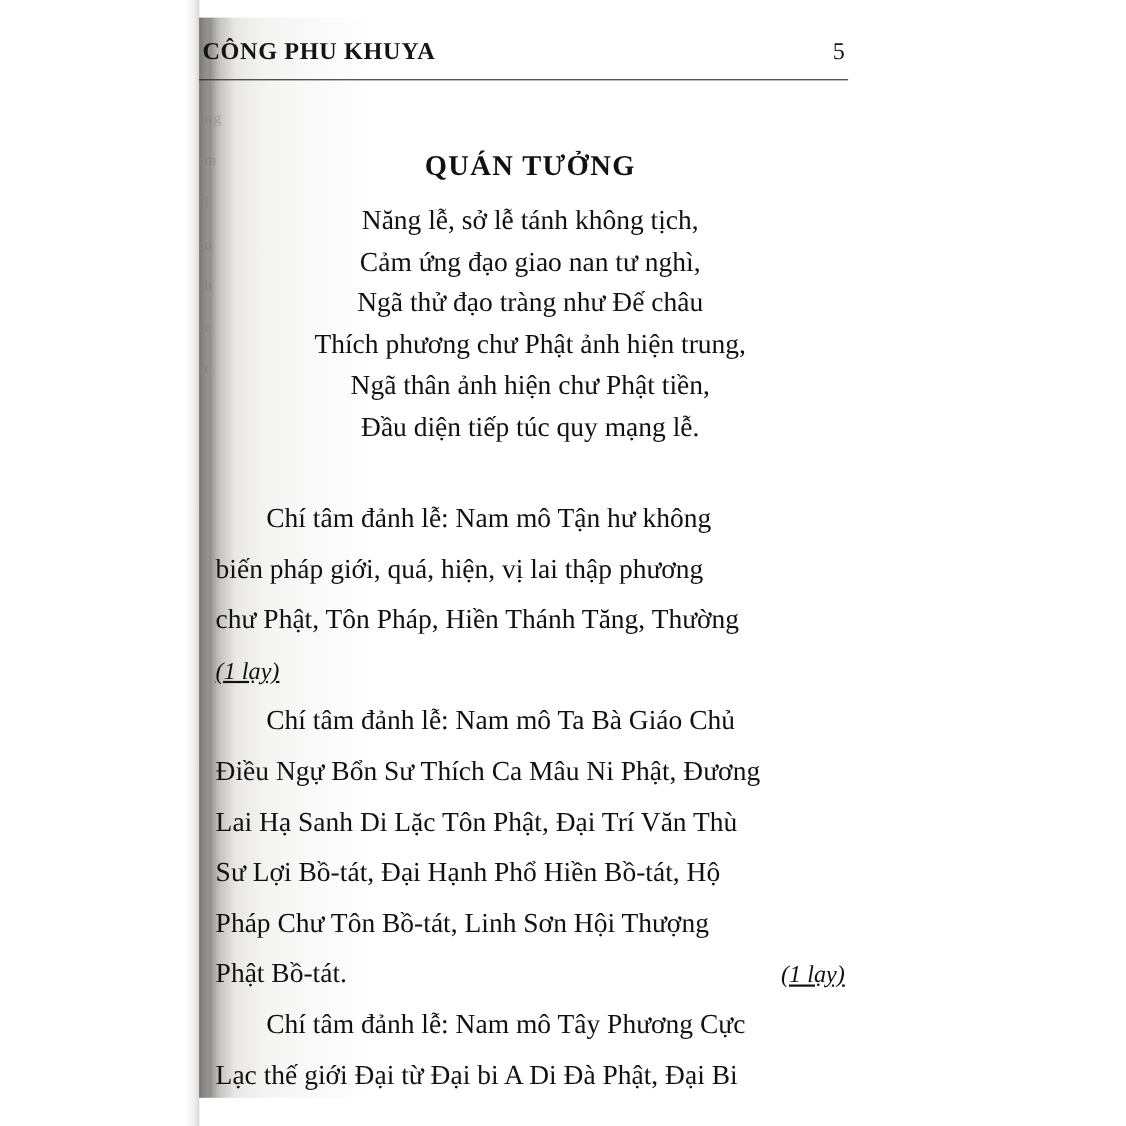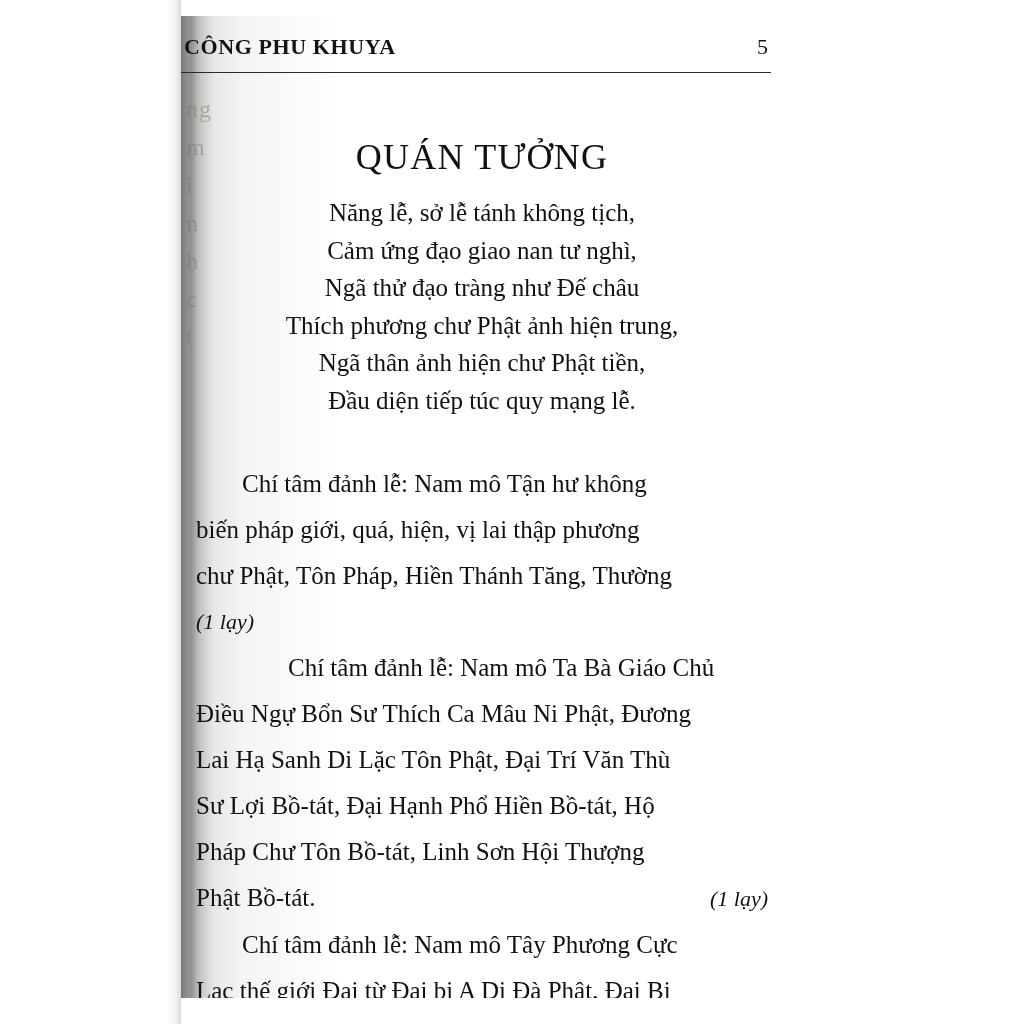--- a/index.html
+++ b/index.html
@@ -66,21 +66,21 @@
         rgba(255,255,255,0) 100%);
     pointer-events: none;
   }
   .bleed-text {
     position: absolute;
     left: 186px;
     top: 90px;
     width: 40px;
     height: 330px;
     color: rgba(120,116,112,0.45);
-    font-size: 24px;
+    font-size: 14px;
     line-height: 38px;
     letter-spacing: 1px;
     overflow: hidden;
     pointer-events: none;
   }
 
   
   .top-edge {
     position: absolute;
     left: 181px;
@@ -127,22 +127,22 @@
   .content {
     position: absolute;
     left: 196px;
     top: 120px;
     width: 572px;
   }
 
   h1.section-title {
     margin: 16px 0 10px 0;
     text-align: center;
-    font-size: 36px;
-    font-weight: normal;
+    font-size: 26px;
+    font-weight: bold;
     letter-spacing: 1.2px;
   }
 
   .verse {
     text-align: center;
     font-size: 25px;
     line-height: 37.5px;
     margin: 16px 0 8px 0;
   }
   .verse div { white-space: nowrap; }
@@ -161,21 +161,21 @@
 
   
   .lastline {
     display: flex;
     justify-content: space-between;
     align-items: baseline;
     font-size: 25px;
     line-height: 40px;
   }
   .lastline .txt { white-space: nowrap; }
-  .lastline .note { font-style: italic; font-size: 22px; }
+  .lastline .note { font-style: italic; font-size: 22px; text-decoration: underline; }
 
   .bottom-fade {
     position: absolute;
     left: 181px;
     right: 0;
     bottom: 0;
     height: 26px;
     background: #ffffff;
   }
 </style>
@@ -224,21 +224,21 @@
     <div class="stanza">
       <div class="para" style="text-indent:46px;">Chí tâm đảnh lễ: Nam mô Tận hư không</div>
       <div class="para" style="text-indent:0;">biến pháp giới, quá, hiện, vị lai thập phương</div>
       <div class="para" style="text-indent:0;">chư Phật, Tôn Pháp, Hiền Thánh Tăng, Thường</div>
       <div class="lastline">
         <span class="note">(1 lạy)</span>
       </div>
     </div>
 
     <div class="stanza">
-      <div class="para" style="text-indent:46px;padding-left:46px;">Chí tâm đảnh lễ: Nam mô Ta Bà Giáo Chủ</div>
+      <div class="para" style="text-indent:46px;">Chí tâm đảnh lễ: Nam mô Ta Bà Giáo Chủ</div>
       <div class="para" style="text-indent:0;">Điều Ngự Bổn Sư Thích Ca Mâu Ni Phật, Đương</div>
       <div class="para" style="text-indent:0;">Lai Hạ Sanh Di Lặc Tôn Phật, Đại Trí Văn Thù</div>
       <div class="para" style="text-indent:0;">Sư Lợi Bồ-tát, Đại Hạnh Phổ Hiền Bồ-tát, Hộ</div>
       <div class="para" style="text-indent:0;">Pháp Chư Tôn Bồ-tát, Linh Sơn Hội Thượng</div>
       <div class="lastline">
         <span class="txt">Phật Bồ-tát.</span>
         <span class="note">(1 lạy)</span>
       </div>
     </div>
 

